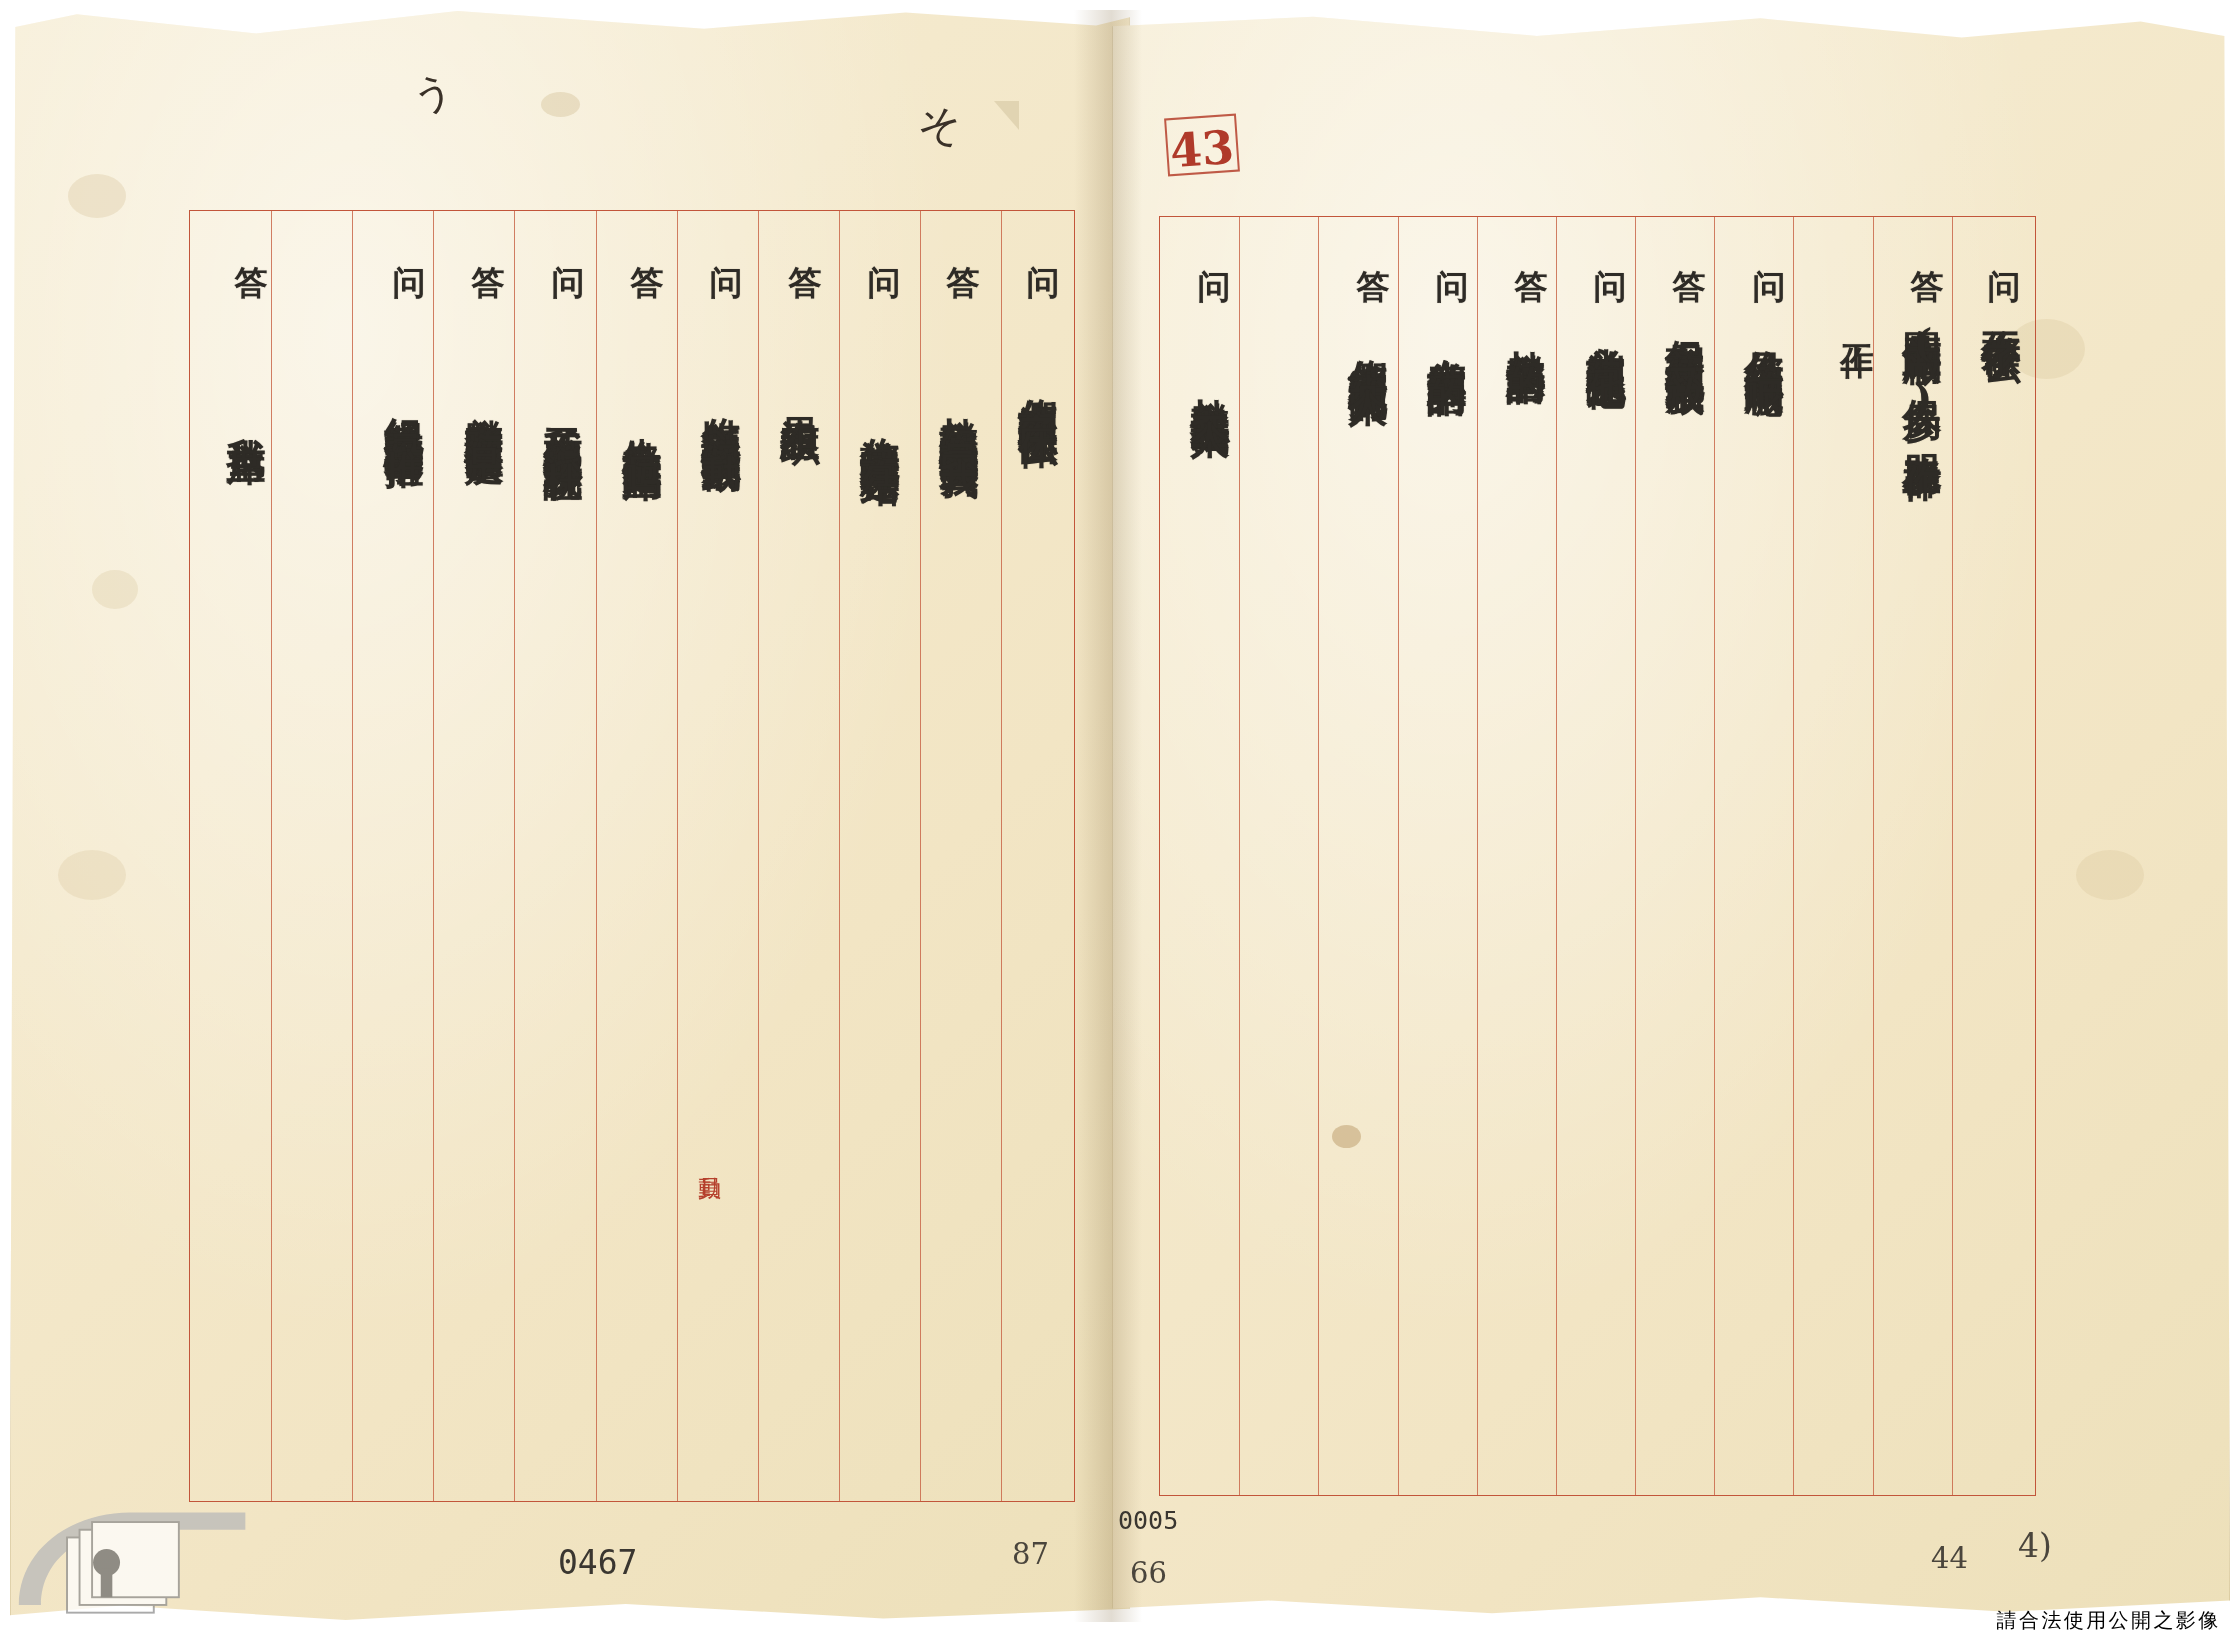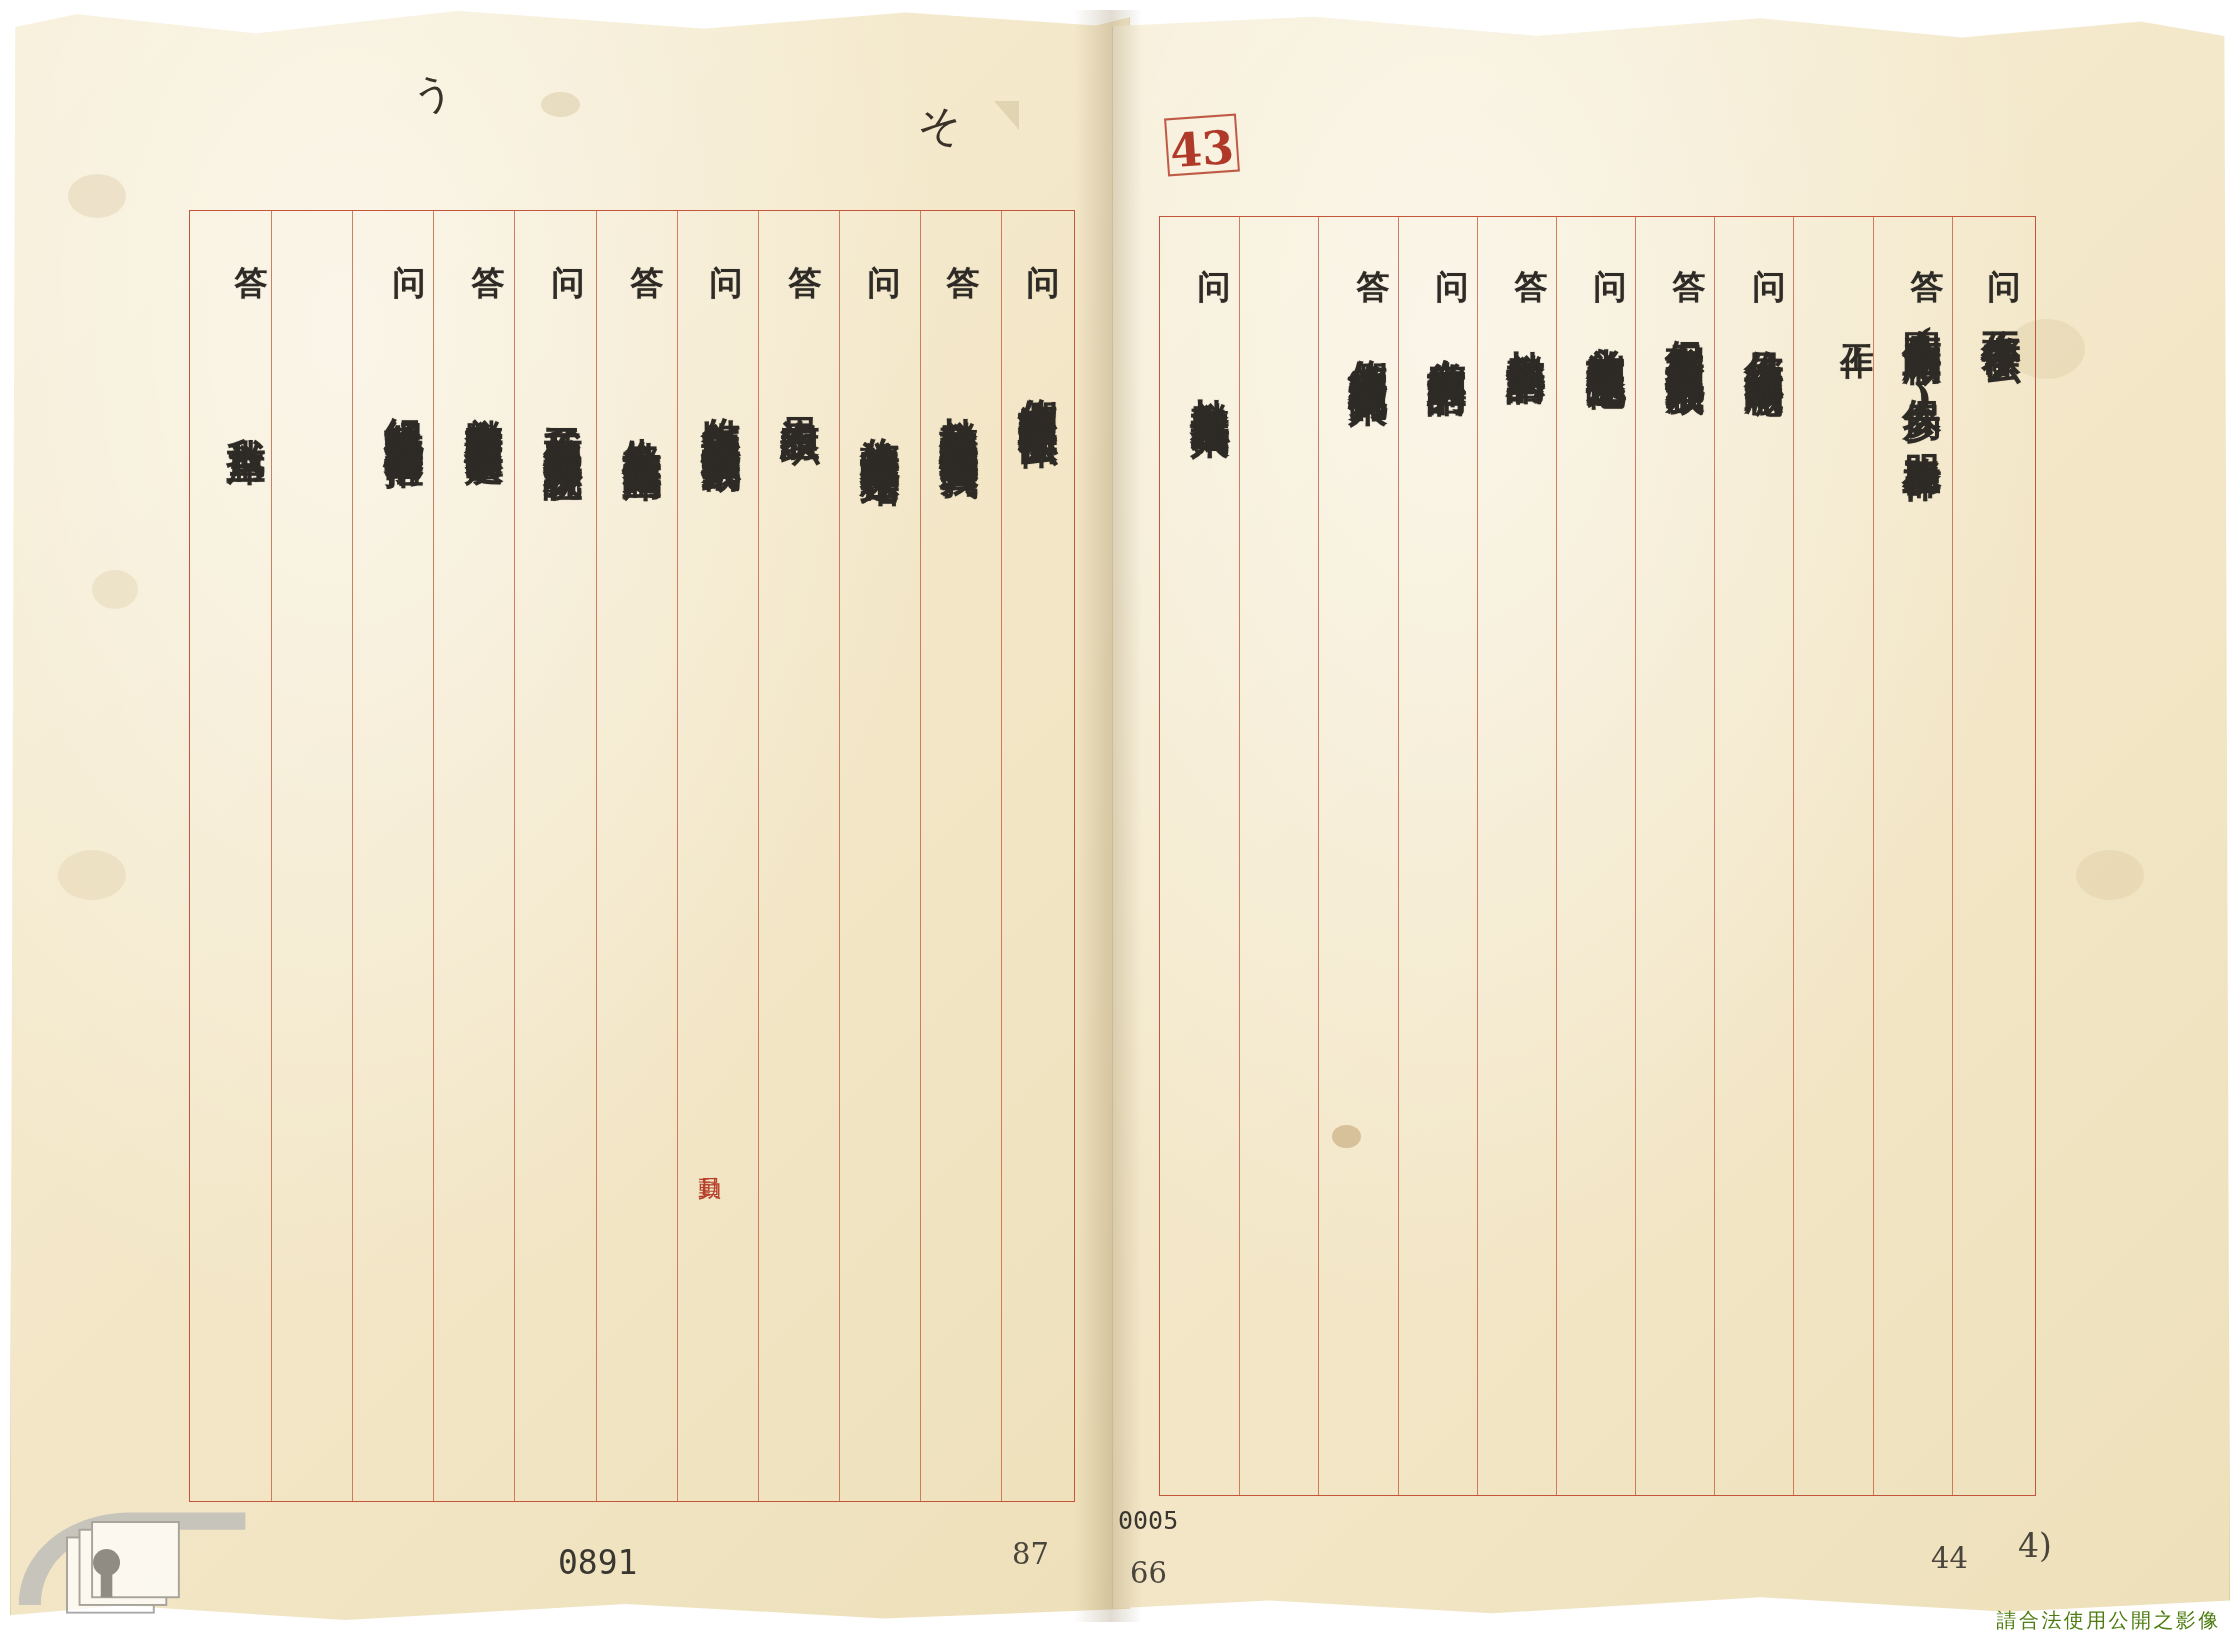--- a/index.html
+++ b/index.html
@@ -148,21 +148,21 @@
     width: 241px;
     height: 145px;
     opacity: 0.75;
   }
   .credit {
     position: absolute;
     right: 15.4px;
     bottom: 9.7px;
     font-family: "DejaVu Sans", sans-serif;
     font-size: 20px;
-    color: #4d7c0f;
+    color: #000000;
     letter-spacing: 0.12em;
   }
 </style>
 </head>
 <body>
 
 <div class="page">
 
   <div class="sheet sheet-left"></div>
 
@@ -265,21 +265,21 @@
   <div class="col ink hand" style="left:458px; top:386px; font-size:39px;">麟文李登在陈家振家裡的会谈是</div>
 
   <div class="col ink hand" style="left:386px; top:239px; font-size:33px;">问</div>
   <div class="col ink hand" style="left:378px; top:386px; font-size:39px;">组纪反共抗俄動员委员会的事情推</div>
 
   <div class="col ink hand" style="left:228px; top:239px; font-size:33px;">答</div>
   <div class="col ink hand" style="left:220px; top:406px; font-size:39px;">我当主席</div>
 
   <div class="col" style="left:695px; top:1159px; font-size:23px; color:#b5402c;">動員</div>
 
-  <div class="footnum" style="left:558px; top:1543px; font-size:33px;">0891</div>
+  <div class="footnum" style="left:558px; top:1543px; font-size:33px;">0467</div>
   <div class="pencil" style="left:1012px; top:1537px; font-size:29px;">87</div>
 
   <div class="footnum" style="left:1118px; top:1506px; font-size:25px;">0005</div>
   <div class="pencil" style="left:1130px; top:1556px; font-size:29px;">66</div>
   <div class="pencil" style="left:1931px; top:1541px; font-size:29px;">44</div>
   <div class="pencil" style="left:2018px; top:1526px; font-size:33px;">4)</div>
 
   <div class="logo">
     <svg viewBox="0 0 250 150" width="241" height="145" aria-hidden="true">
       <path d="M5 118 C 5 60, 60 22, 120 22 L 240 22 L 240 40 L 120 40 C 72 40, 28 70, 28 118 Z" fill="#b9b9b9"></path>

